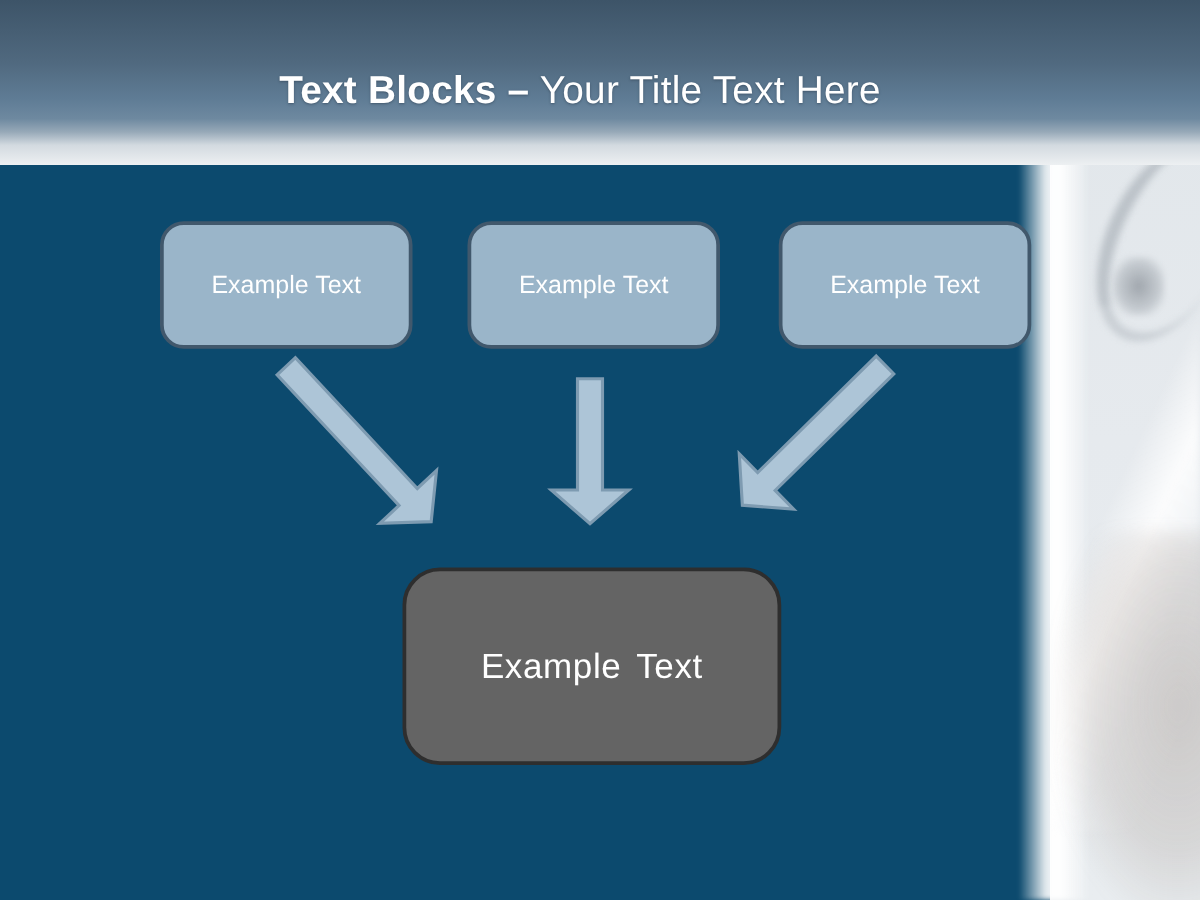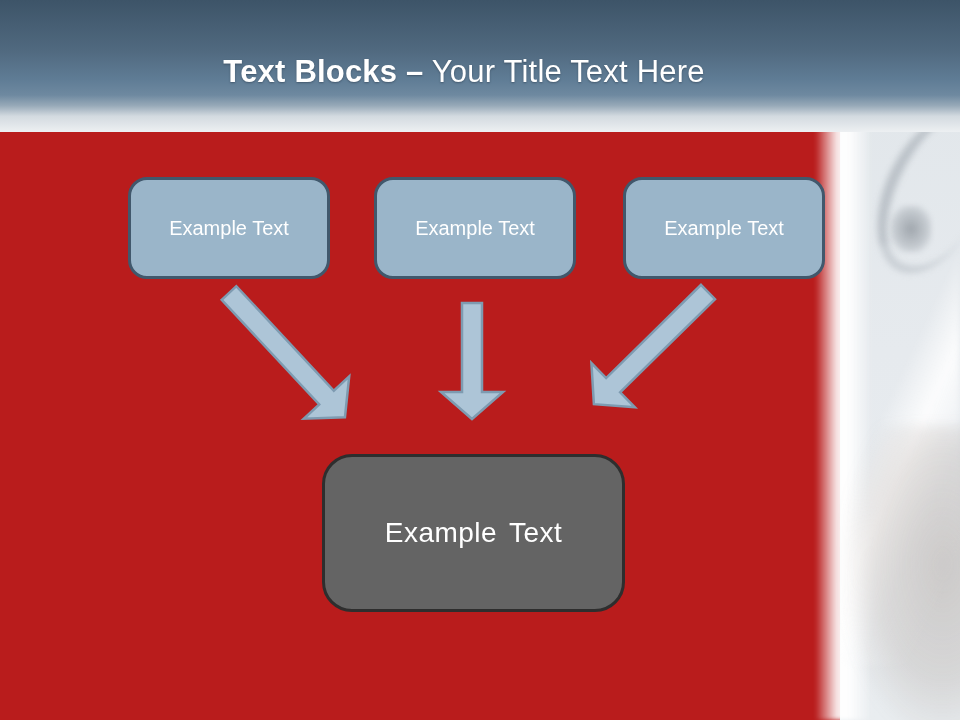--- a/index.html
+++ b/index.html
@@ -4,21 +4,21 @@
 <style>
   html,body{margin:0;padding:0;}
   body{
     width:960px;height:720px;
     font-family:"Liberation Sans", sans-serif;
     background:#edf0f2;
     overflow:hidden;
   }
   .slide{
     position:relative;width:960px;height:720px;
-    background:#b91c1c;overflow:hidden;
+    background:#0c4a6e;overflow:hidden;
   }
 
   
   .photo-region{position:absolute;top:105px;right:0;width:140px;height:615px;pointer-events:none;}
   .photo-base{
     position:absolute;left:20px;top:0;width:120px;height:615px;
     background:linear-gradient(180deg,#e2e7eb 0%,#e6eaee 40%,#e9edf0 100%);
   }
   .coat-highlight{
     position:absolute;left:-5px;top:20px;width:55px;height:595px;

